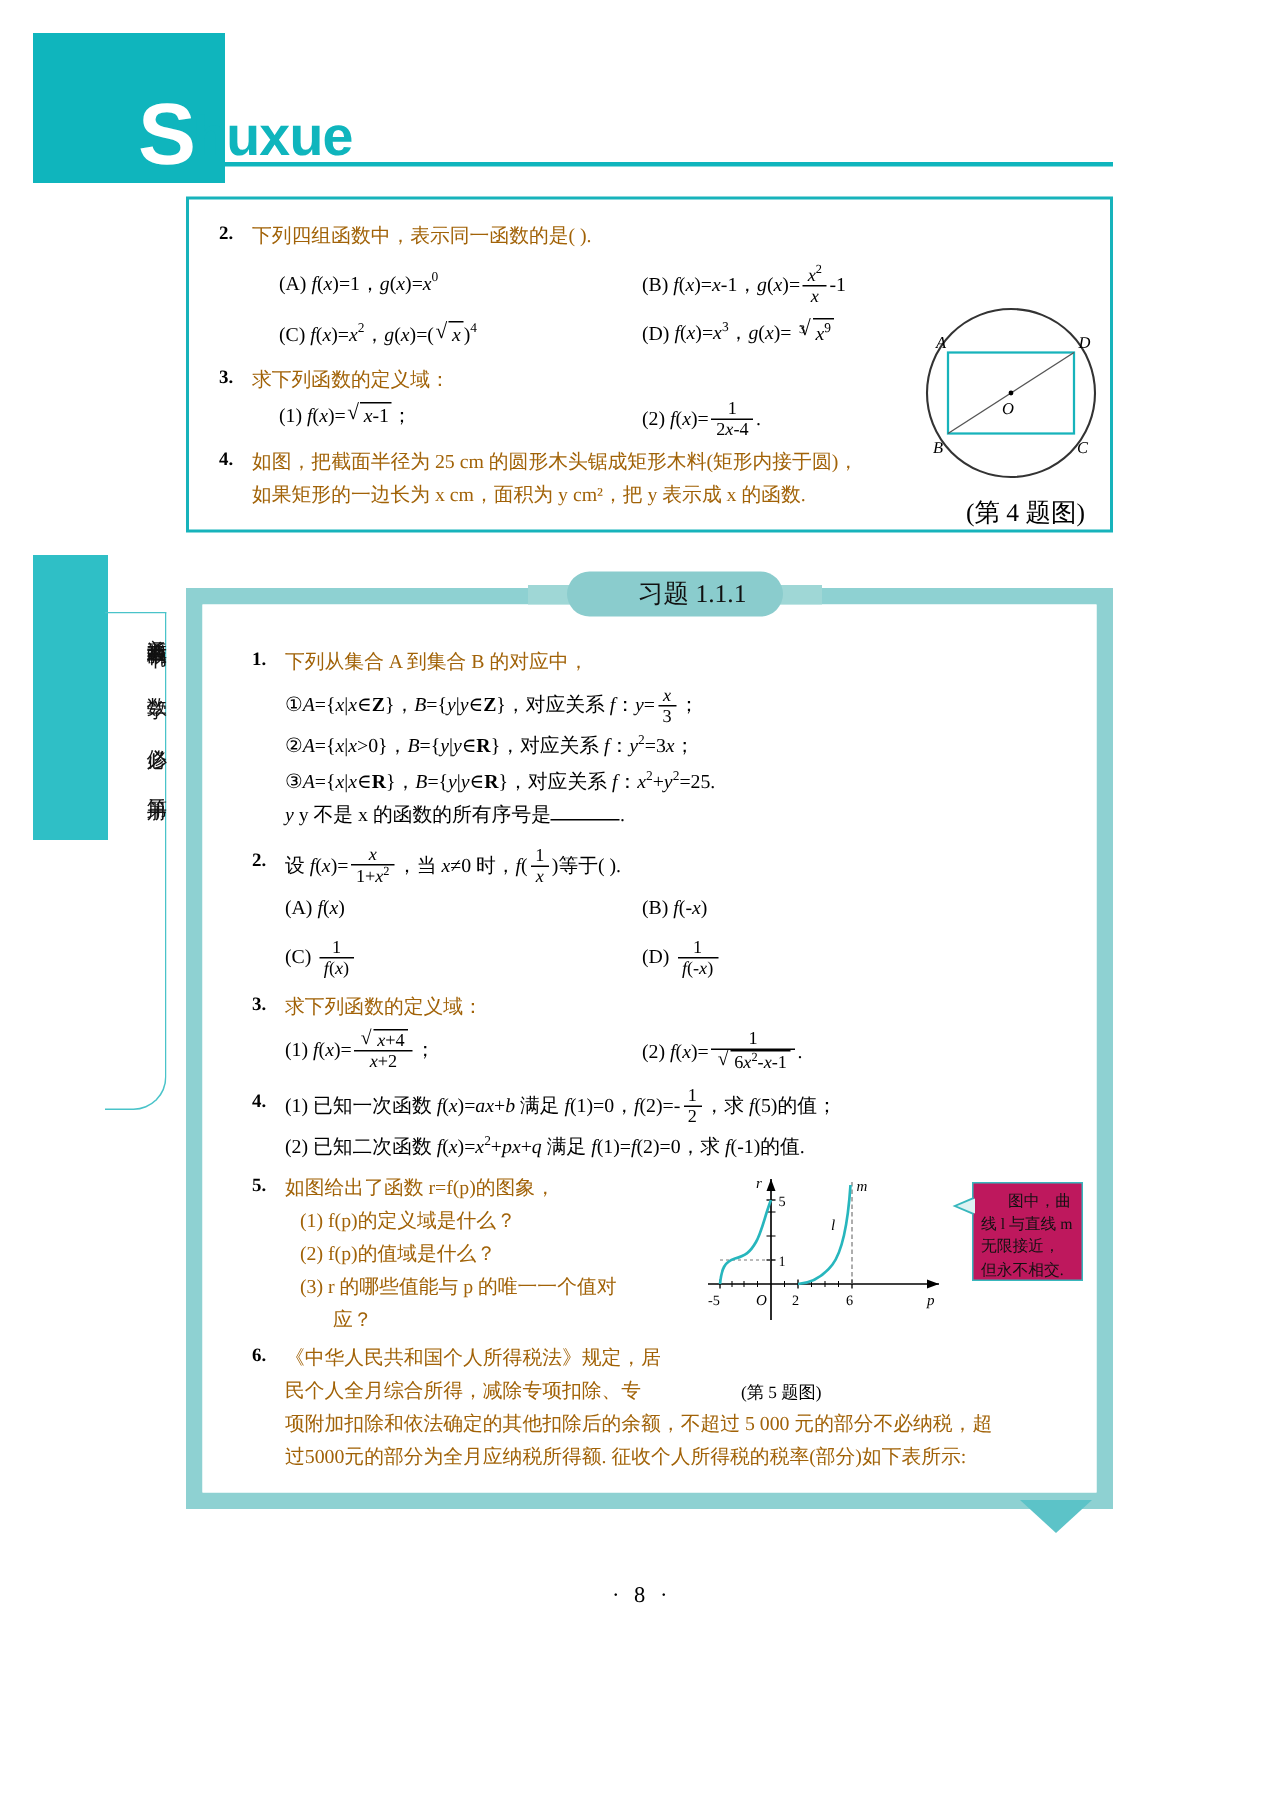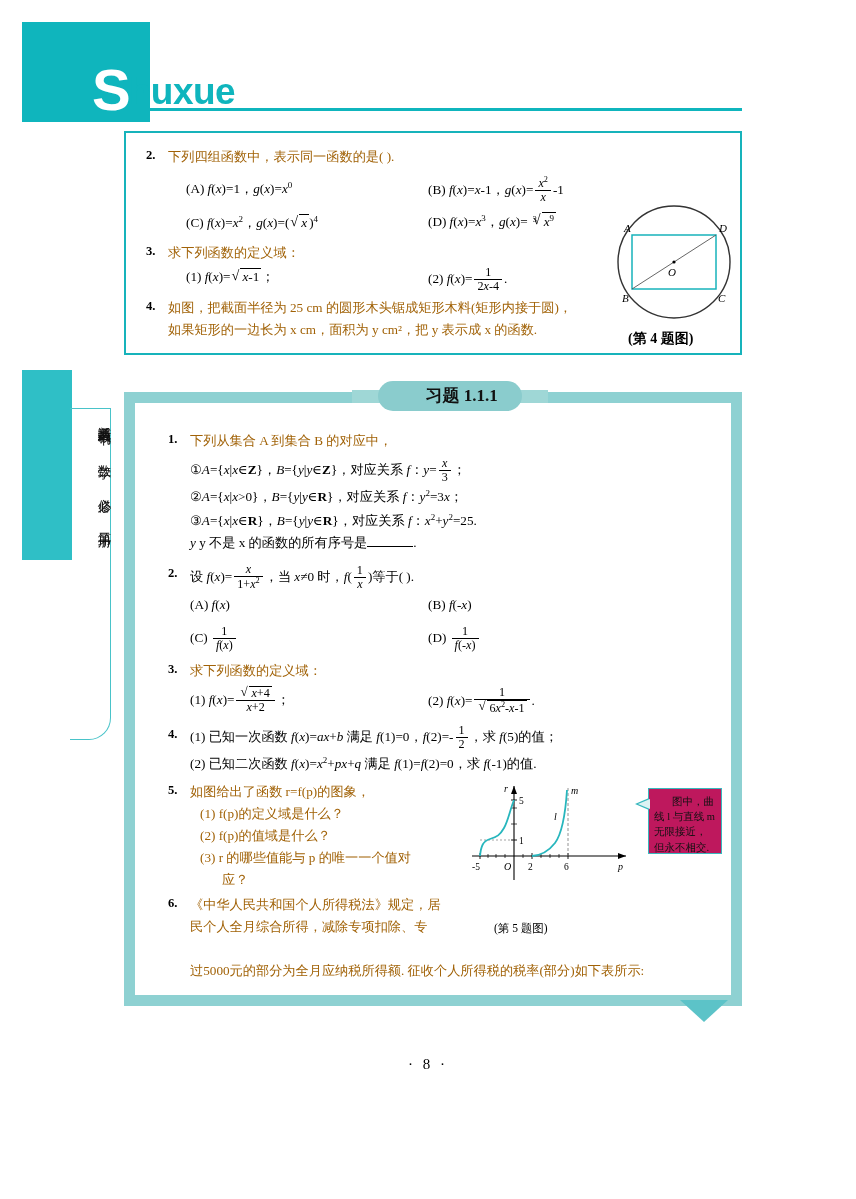--- a/index.html
+++ b/index.html
@@ -34,21 +34,21 @@
 
   
   .panel{position:absolute;left:124px;top:392px;width:618px;height:614px;
      border:11px solid #8ed1d2;background:#fff;box-sizing:border-box;}
   .panel-inner{position:absolute;inset:0;background:#fff;}
 
   .banner{position:absolute;left:352px;top:381px;width:196px;height:30px;z-index:6;}
   .banner .wing{position:absolute;top:9px;left:0;width:196px;height:13px;background:#9fd7d6;}
   .banner .pill{position:absolute;left:26px;top:0;width:144px;height:30px;background:#8acccd;border-radius:16px;}
   .banner .lbl{position:absolute;left:0;top:0;width:219px;height:30px;line-height:30px;text-align:center;
-     font-size:17px;font-weight:bold;color:#111;font-family:"Liberation Serif",serif;}
+     font-size:17px;font-weight:normal;color:#111;font-family:"Liberation Serif",serif;}
 
   
   .q{position:absolute;font-size:13.2px;line-height:1.55;color:#a16207;white-space:nowrap;}
   .num{position:absolute;font-weight:bold;font-size:12.6px;}
   .sub{position:absolute;font-size:13.2px;white-space:nowrap;}
   .mi{font-style:italic;font-family:"Liberation Serif",serif;}
   .mbf{font-weight:bold;font-family:"Liberation Serif",serif;}
   .blank{display:inline-block;border-bottom:1px solid #000;width:46px;height:12px;}
 
   
@@ -56,21 +56,21 @@
   .frac .n{display:block;padding:0 3px;border-bottom:1px solid #000;}
   .frac .d{display:block;padding:0 3px;}
   .sqrt{display:inline-block;position:relative;padding-left:9px;margin-left:1px;}
   .sqrt:before{content:"√";position:absolute;left:0;top:-0.08em;font-size:1.08em;}
   .sqrt>span{border-top:1px solid #000;padding:0 2px;display:inline-block;}
   .root-idx{position:relative;font-size:.62em;left:5px;top:-.52em;}
   sup{font-size:.68em;}
 
   
   .fig4{position:absolute;left:604px;top:196px;width:140px;height:140px;}
-  .fig4cap{position:absolute;left:628px;top:330px;font-size:14px;white-space:nowrap;font-weight:bold;}
+  .fig4cap{position:absolute;left:644px;top:330px;font-size:17px;white-space:nowrap;}
 
   
   .fig5{position:absolute;left:466px;top:778px;width:180px;height:110px;}
   .fig5cap{position:absolute;left:494px;top:893px;font-size:11.5px;white-space:nowrap;margin-top:28px;}
 
   .callout{position:absolute;left:648px;top:788px;width:74px;height:66px;
      border:1.2px solid #38b7bd;background:#be185d;box-sizing:border-box;
      font-size:10.5px;line-height:1.45;padding:5px 5px 0 5px;color:#111;text-align:justify;}
   .callout .tail{position:absolute;left:-14px;top:9px;width:0;height:0;
      border-top:6px solid transparent;border-bottom:6px solid transparent;border-right:14px solid #38b7bd;}
@@ -266,18 +266,19 @@
     <div class="tail2"></div>
     <div style="text-indent:18px;">图中，曲</div>
     <div>线 l 与直线 m</div>
     <div>无限接近，</div>
     <div>但永不相交.</div>
   </div>
 
   <div class="num" style="left:168px;top:896px;">6.</div>
   <div class="q" style="left:190px;top:895px;">《中华人民共和国个人所得税法》规定，居</div>
   <div class="q" style="left:190px;top:917px;">民个人全月综合所得，减除专项扣除、专</div>
+  <div class="q" style="left:190px;top:939px;">项附加扣除和依法确定的其他扣除后的余额，不超过 5 000 元的部分不必纳税，超</div>
   <div class="q" style="left:190px;top:961px;">过5000元的部分为全月应纳税所得额.  征收个人所得税的税率(部分)如下表所示:</div>
 
   <div class="tri"></div>
   <div class="pageno">· 8 ·</div>
 
 </div>
 
 </body></html>

